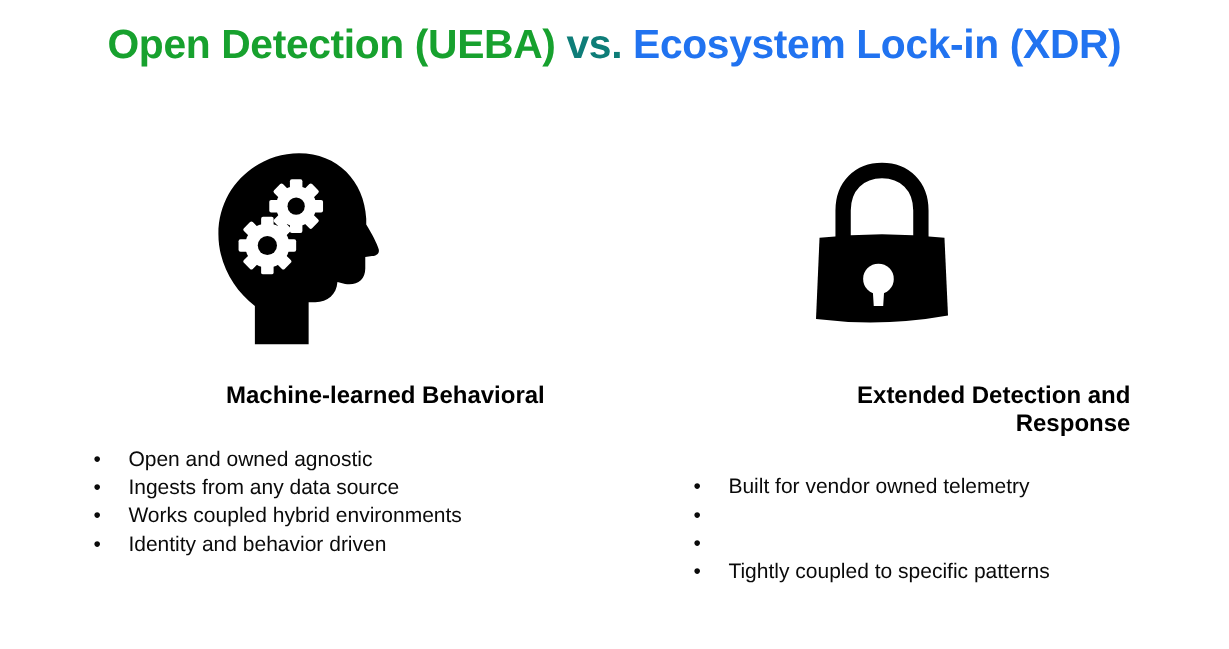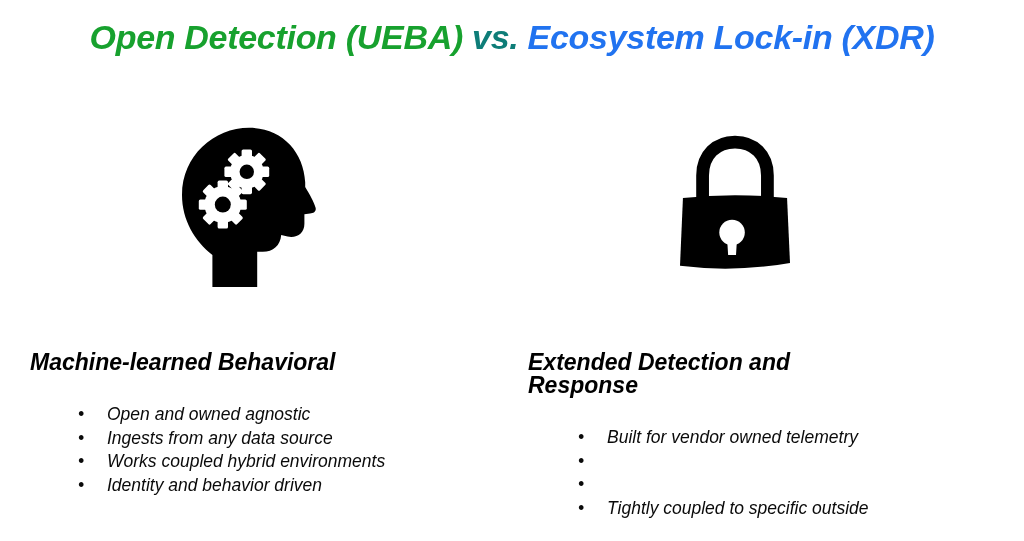--- a/index.html
+++ b/index.html
@@ -1,31 +1,31 @@
 <!DOCTYPE html>
 <html><head>
 <meta charset="utf-8">
 <style>
   html,body{margin:0;padding:0;background:#fff;}
   .page{
     position:relative;width:1024px;height:541px;background:#ffffff;
-    font-family:"Liberation Sans",sans-serif;overflow:hidden;font-style:italic;
+    font-family:"Liberation Sans",sans-serif;overflow:hidden;
   }
   .title{
     position:absolute;top:17px;left:0;width:100%;margin:0;
     text-align:center;font-size:34px;font-weight:bold;line-height:40px;
     letter-spacing:-0.3px;white-space:nowrap;
   }
   .col{position:absolute;top:110px;}
   .col-left{left:30px;width:424px;}
   .col-right{left:528px;width:414px;}
   .icon-wrap{height:185px;display:flex;align-items:center;justify-content:center;}
   .col-heading{
-    margin-top:56px;font-size:23px;font-weight:bold;line-height:23px;
-    text-align:left;color:#000;
+    margin-top:24px;font-size:20px;font-weight:bold;line-height:23px;
+    text-align:right;color:#000;
   }
   .bullets{
     list-style:none;margin:29px 0 0 48px;padding:0;
     font-size:17.5px;line-height:23.7px;color:#0a0a0a;
   }
   .col-right .bullets{margin-left:50px;}
   .bullets li{display:flex;align-items:flex-start;}
   .dot{width:29px;flex:none;}
 </style>
 </head>
@@ -103,18 +103,18 @@
           <span>Built for vendor owned telemetry</span>
         </li>
       <li>
           <span class="dot">•</span>
         </li>
       <li>
           <span class="dot">•</span>
         </li>
       <li>
           <span class="dot">•</span>
-          <span>Tightly coupled to specific outside</span>
+          <span>Tightly coupled to specific patterns</span>
         </li>
     </ul>
   </div>
 
 </div>
 
 </body></html>

